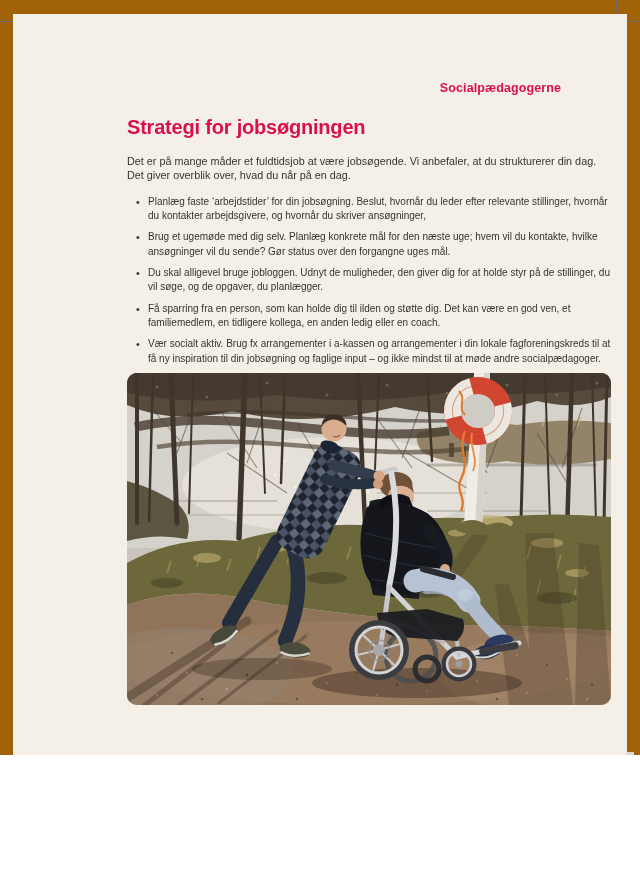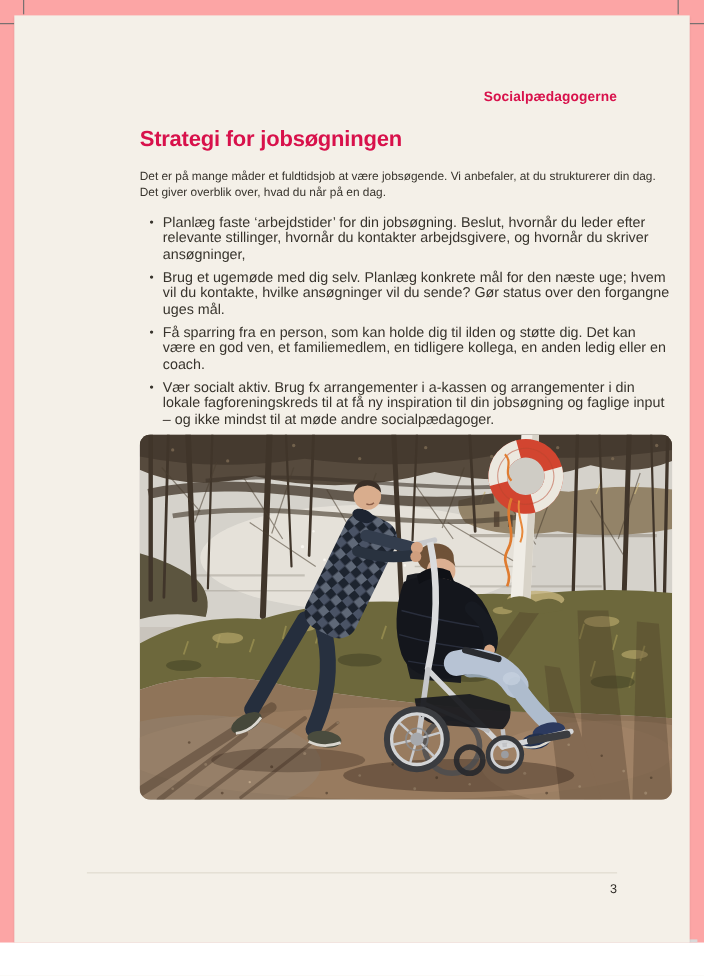--- a/index.html
+++ b/index.html
@@ -1,16 +1,16 @@
 <!DOCTYPE html>
 <html lang="da"><head>
 <meta charset="utf-8">
 <style>
   html,body{margin:0;padding:0;background:#ffffff;}
-  .canvas{position:relative;width:640px;height:857px;background:#fca5a5;overflow:hidden;
+  .canvas{position:relative;width:640px;height:755px;background:#a16207;overflow:hidden;
           font-family:"Liberation Sans", sans-serif;}
   .crop{position:absolute;background:#6b6b6b;}
   .crop.tl-v{left:21px;top:0;width:1px;height:13px;}
   .crop.tl-h{left:0;top:21px;width:13px;height:1px;}
   .crop.tr-v{left:616px;top:0;width:1px;height:13px;}
   .crop.tr-h{left:627px;top:21px;width:13px;height:1px;}
   .crop.bl-v{left:21px;top:873px;width:1px;height:14px;}
   .crop.bl-h{left:0;top:863px;width:13px;height:1px;}
   .crop.br-v{left:616px;top:873px;width:1px;height:14px;}
   .crop.br-h{left:627px;top:863px;width:13px;height:1px;}
@@ -19,21 +19,21 @@
   .paper{position:absolute;left:13px;top:14px;width:614px;height:856px;background:#f4f0e8;
          box-shadow:0 1px 2px rgba(0,0,0,0.10);}
   .brand{position:absolute;top:67px;right:66px;font-size:12.5px;font-weight:bold;
          letter-spacing:0.1px;color:#d8114b;}
   .column{position:absolute;left:66px;top:102px;width:484px;color:#37332c;margin-left:48px;}
   h1.title{margin:0 0 15px 0;font-size:20px;line-height:23px;font-weight:bold;color:#d8114b;
            letter-spacing:-0.2px;}
   p.intro{margin:0 0 12px 0;font-size:10.8px;line-height:14.4px;}
   ul.bullets{margin:0;padding:0;list-style:none;}
   ul.bullets li{position:relative;padding-left:21px;margin:0 0 6.8px 0;
-                font-size:13px;line-height:14.4px;}
+                font-size:10px;line-height:14.4px;}
   ul.bullets li::before{content:"\2022";position:absolute;left:9px;top:0;
                         font-size:10.8px;color:#37332c;}
   .photo{margin-top:7px;width:484px;height:332px;border-radius:10px;overflow:hidden;
          background:#c9c4bc;}
   .photo svg{display:block;}
   .divider{position:absolute;left:66px;top:779px;width:482px;height:1px;background:#dfd9cd;}
   .page-num{position:absolute;top:789px;right:66px;font-size:11.5px;color:#2f2c27;}
 </style>
 </head>
 <body>
@@ -53,20 +53,21 @@
   <div class="paper">
 
     <div class="brand">Socialpædagogerne</div>
 
     <div class="column">
       <h1 class="title">Strategi for jobsøgningen</h1>
       <p class="intro">Det er på mange måder et fuldtidsjob at være jobsøgende. Vi anbefaler, at du strukturerer din dag. Det giver overblik over, hvad du når på en dag.</p>
       <ul class="bullets">
         <li>Planlæg faste ‘arbejdstider’ for din jobsøgning. Beslut, hvornår du leder efter relevante stillinger, hvornår du kontakter arbejdsgivere, og hvornår du skriver ansøgninger,</li>
         <li>Brug et ugemøde med dig selv. Planlæg konkrete mål for den næste uge; hvem vil du kontakte, hvilke ansøgninger vil du sende? Gør status over den forgangne uges mål.</li>
+        <li>Du skal alligevel bruge jobloggen. Udnyt de muligheder, den giver dig for at holde styr på de stillinger, du vil søge, og de opgaver, du planlægger.</li>
         <li>Få sparring fra en person, som kan holde dig til ilden og støtte dig. Det kan være en god ven, et familiemedlem, en tidligere kollega, en anden ledig eller en coach.</li>
         <li>Vær socialt aktiv. Brug fx arrangementer i a-kassen og arrangementer i din lokale fagforeningskreds til at få ny inspiration til din jobsøgning og faglige input – og ikke mindst til at møde andre socialpædagoger.</li>
       </ul>
 
       <div class="photo">
         <svg viewBox="0 0 484 332" width="484" height="332" role="img" aria-label="A smiling man in a dark checked jacket pushes a young man wearing a black puffer jacket and light jeans in an adapted wheelchair stroller along a gravel path beside a lake; bare winter trees and a white pole with a red-and-white lifebuoy stand on the grassy bank.">
           <defs>
             <pattern id="plaid" width="15" height="15" patternUnits="userSpaceOnUse" patternTransform="rotate(24)">
               <rect width="15" height="15" fill="#3a4250"></rect>
               <rect width="7.5" height="7.5" fill="#1d242f"></rect>

